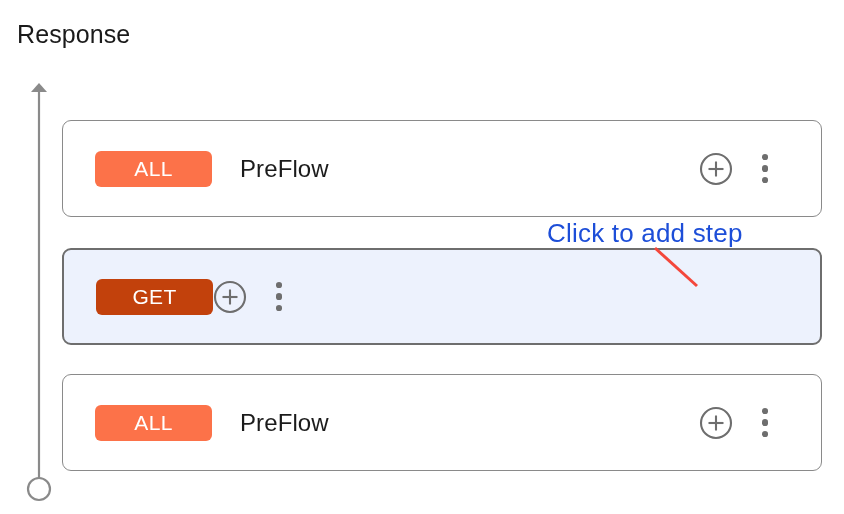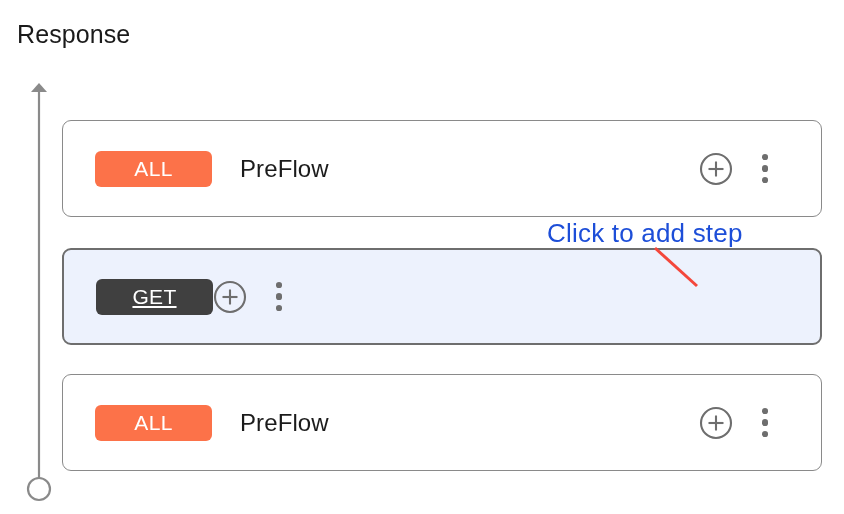--- a/index.html
+++ b/index.html
@@ -75,21 +75,21 @@
     justify-content: center;
     color: #ffffff;
     font-size: 21px;
     line-height: 21px;
     font-weight: 400;
     letter-spacing: 0.3px;
     flex: 0 0 auto;
     user-select: none;
   }
   .badge-all { background: #fc7249; }
-  .badge-get { background: #404040; text-decoration: underline; }
+  .badge-get { background: #c2410c; }
 
   .step-name {
     margin-left: 28px;
     font-size: 24px;
     line-height: 28px;
     font-weight: 400;
     color: #1b1b1b;
     letter-spacing: 0.1px;
     white-space: nowrap;
     flex: 1 1 auto;

